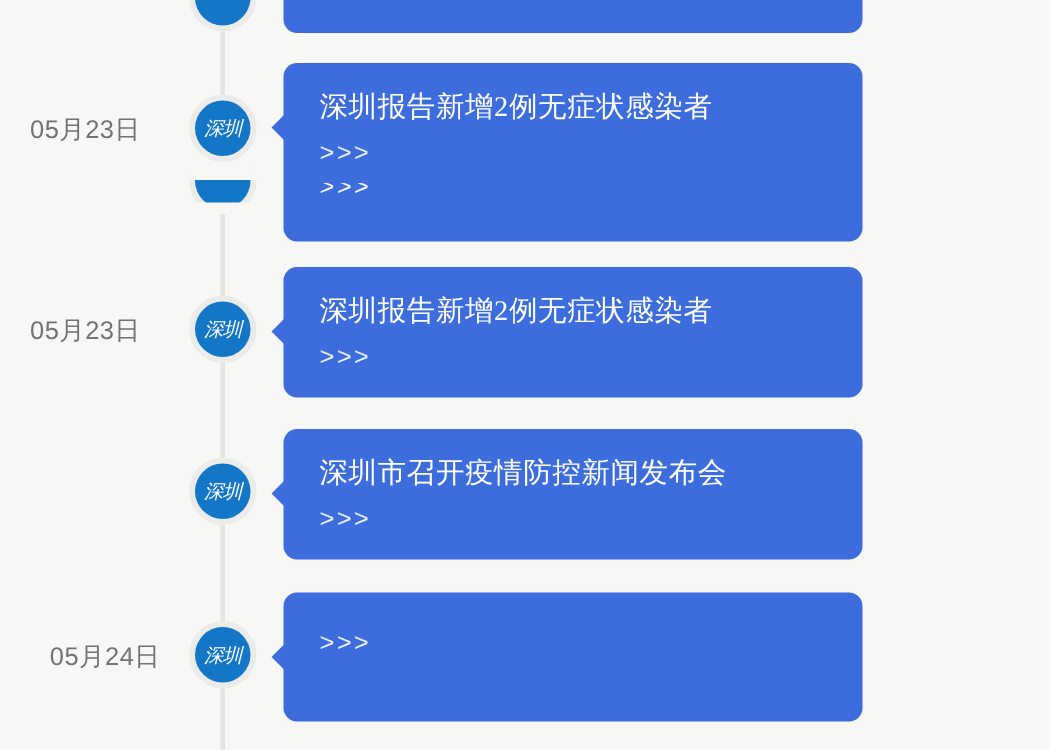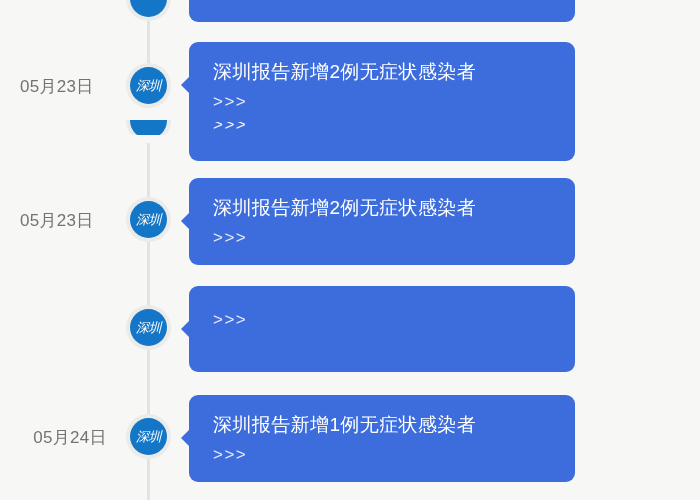--- a/index.html
+++ b/index.html
@@ -137,20 +137,21 @@
     height: 0;
     border-top: 9px solid transparent;
     border-bottom: 9px solid transparent;
     border-right: 9px solid #3d6ddd;
   }
   .tl-card-title {
     font-size: 19px;
     line-height: 1.35;
     letter-spacing: 0.4px;
     color: #ffffff;
+    font-family: Liberation Serif, serif;
   }
   .tl-card-more {
     margin-top: 6px;
     font-size: 17px;
     line-height: 1.25;
     letter-spacing: 1.5px;
     color: #e9eefc;
     font-family: "Liberation Sans", "DejaVu Sans", sans-serif;
   }
   .tl-card-more.faded {
@@ -229,34 +230,34 @@
     <div class="tl-badge" style="top:197px;">
       <div class="tl-badge-inner">深圳</div>
     </div>
   </div>
 
   <div class="tl-row" style="top:0px;">
     <div class="tl-date" style="top:317px;"></div>
 
     <div class="tl-card" style="top:286px; min-height:86px;">
       <div class="tl-card-notch"></div>
+      <div class="tl-card-title">深圳市召开疫情防控新闻发布会</div>
       <div class="tl-card-more">&gt;&gt;&gt;</div>
     </div>
 
     <div class="tl-badge" style="top:305px;">
       <div class="tl-badge-inner">深圳</div>
     </div>
   </div>
 
   <div class="tl-row" style="top:0px;">
     <div class="tl-date" style="top:426px;text-align:center;">05月24日</div>
 
     <div class="tl-card" style="top:395px; min-height:86px;">
       <div class="tl-card-notch"></div>
-      <div class="tl-card-title">深圳报告新增1例无症状感染者</div>
       <div class="tl-card-more">&gt;&gt;&gt;</div>
     </div>
 
     <div class="tl-badge" style="top:414px;">
       <div class="tl-badge-inner">深圳</div>
     </div>
   </div>
 
 </div>
 

